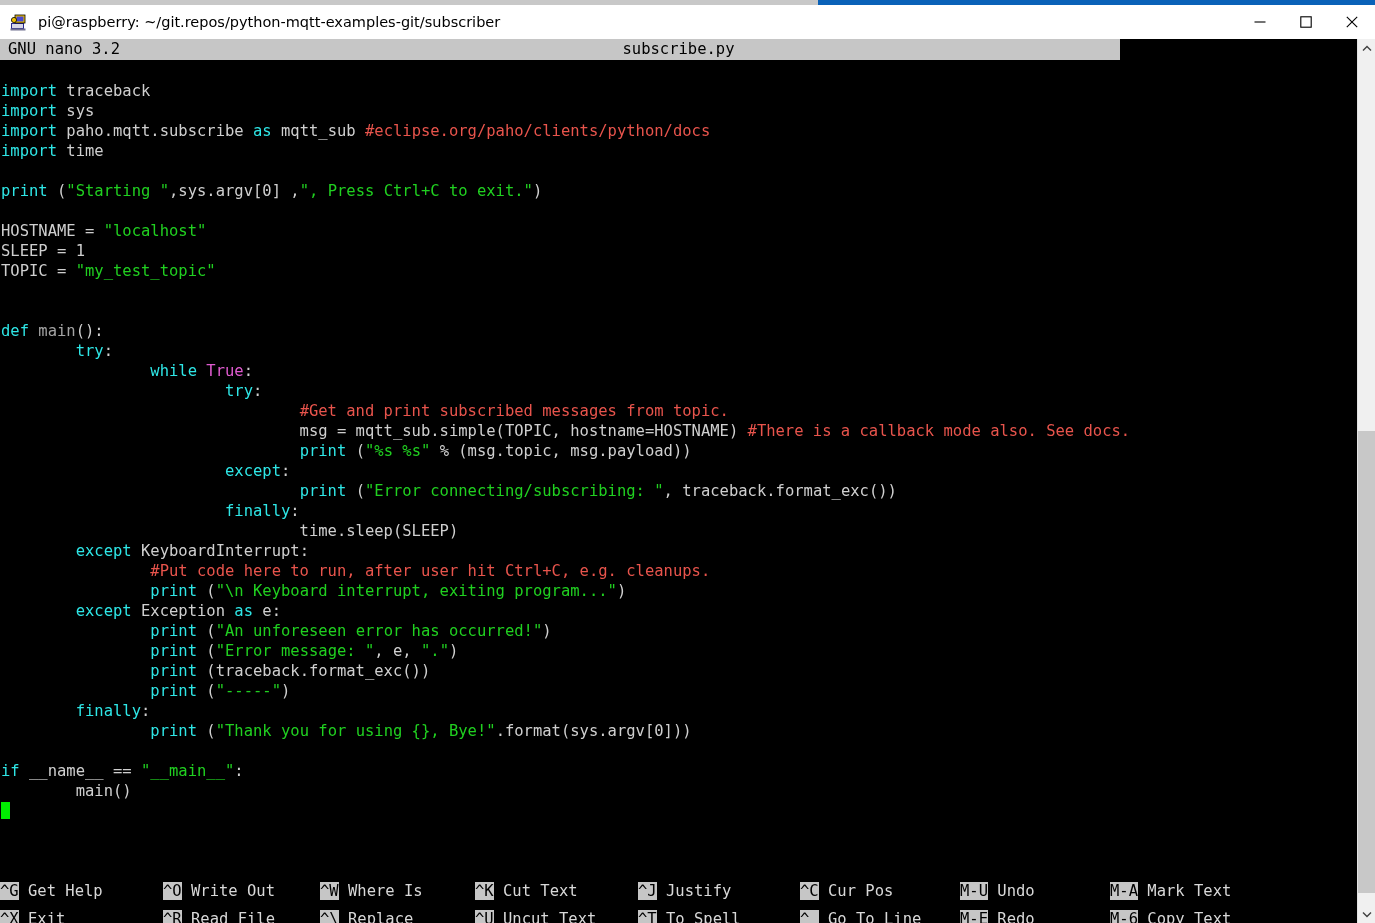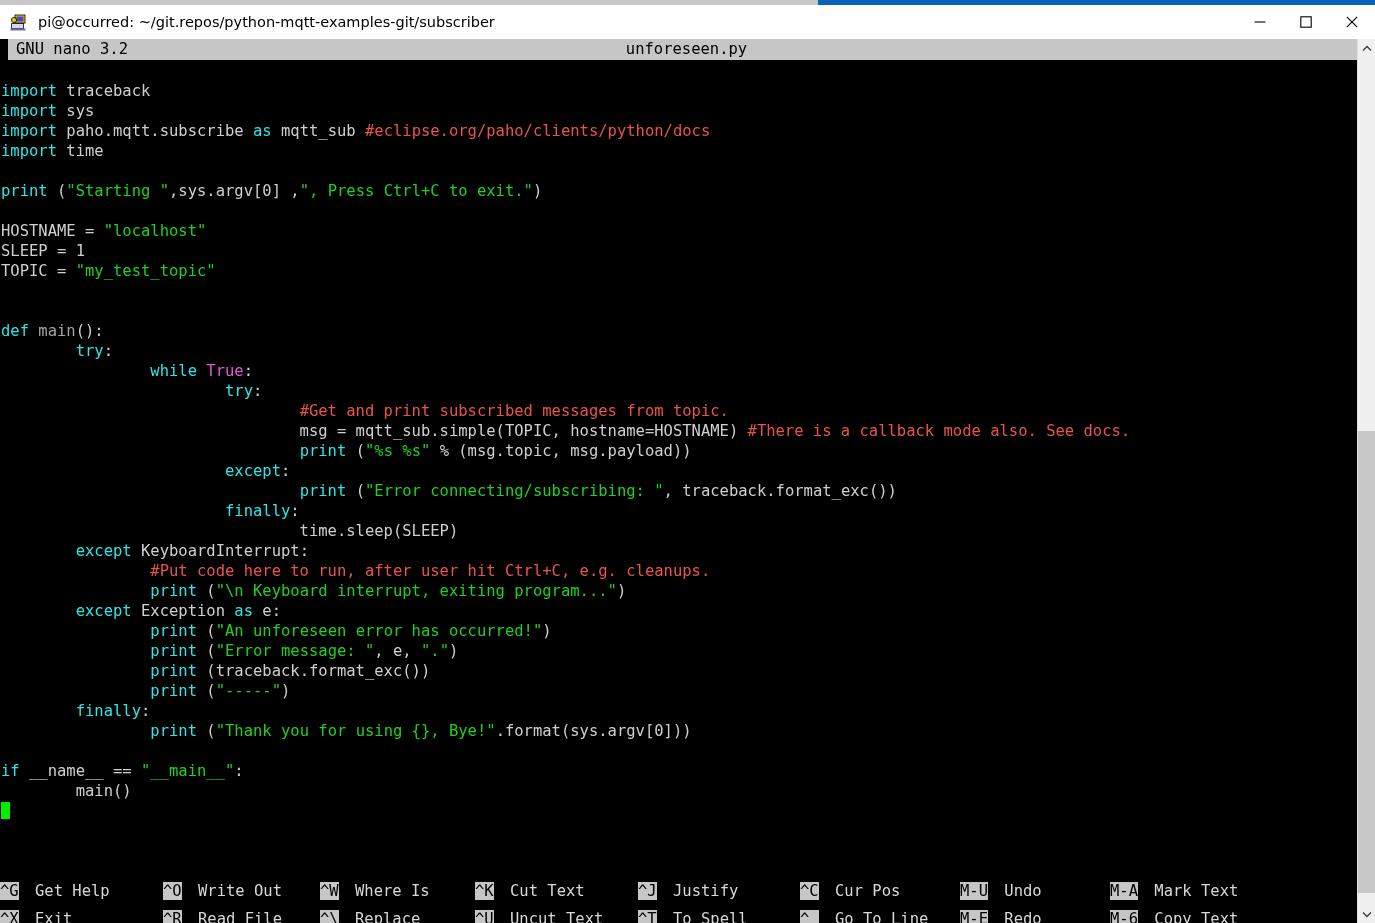--- a/index.html
+++ b/index.html
@@ -63,22 +63,22 @@
     display: flex;
     align-items: center;
     justify-content: center;
     background: #ffffff;
   }
   .win-btn svg { display: block; }
 
   
   .nano-header {
     position: absolute;
-    top: 39px; left: 8px;
-    width: 1357px; height: 21px;
+    top: 39px; left: 0;
+    width: 1120px; height: 21px;
     background: #c6c6c6;
     color: #000000;
     font-family: "DejaVu Sans Mono", monospace;
     font-size: 15.5px;
     line-height: 21px;
     white-space: pre;
   }
   .nano-header .hdr-version {
     position: absolute;
     left: 8px; top: 0;
@@ -176,21 +176,21 @@
   .fitem {
     position: absolute;
     white-space: pre;
   }
   .fkey {
     background: #c6c6c6;
     color: #000000;
   }
   .flabel {
     color: #d8d8d8;
-    padding-left: 7px;
+    padding-left: 0;
   }
 </style>
 </head>
 <body>
 
 <div id="app">
 
   <div class="top-strip top-strip-left"></div>
   <div class="top-strip top-strip-right"></div>
 
@@ -198,21 +198,21 @@
     <span class="title-icon">
       <svg width="20" height="20" viewBox="0 0 20 20">
         <rect x="2" y="11" width="13" height="6" fill="#2b2b8f"></rect>
         <rect x="3" y="12" width="11" height="4" fill="#d8d8e8"></rect>
         <rect x="6" y="3" width="10" height="8" fill="#f0c000" stroke="#000" stroke-width="0.8"></rect>
         <rect x="7.5" y="4.5" width="7" height="5" fill="#4a4ad0"></rect>
         <circle cx="5" cy="8" r="2.6" fill="#f0c000" stroke="#000" stroke-width="0.8"></circle>
         <rect x="1.5" y="16.5" width="15" height="2" fill="#707090"></rect>
       </svg>
     </span>
-    <span class="title-text">pi@occurred: ~/git.repos/python-mqtt-examples-git/subscriber</span>
+    <span class="title-text">pi@raspberry: ~/git.repos/python-mqtt-examples-git/subscriber</span>
     <div class="win-btns">
       <div class="win-btn">
         <svg width="12" height="12" viewBox="0 0 12 12">
             <line x1="0.5" y1="6" x2="11.5" y2="6" stroke="#000" stroke-width="1.1"></line>
           </svg>
       </div>
       <div class="win-btn">
         <svg width="12" height="12" viewBox="0 0 12 12">
             <rect x="0.8" y="0.8" width="10.4" height="10.4" fill="none" stroke="#000" stroke-width="1.1"></rect>
           </svg>
@@ -221,21 +221,21 @@
         <svg width="12" height="12" viewBox="0 0 12 12">
             <line x1="0.8" y1="0.8" x2="11.2" y2="11.2" stroke="#000" stroke-width="1.1"></line>
             <line x1="11.2" y1="0.8" x2="0.8" y2="11.2" stroke="#000" stroke-width="1.1"></line>
           </svg>
       </div>
     </div>
   </div>
 
   <div class="nano-header">
     <span class="hdr-version">GNU nano 3.2</span>
-    <span class="hdr-file">unforeseen.py</span>
+    <span class="hdr-file">subscribe.py</span>
   </div>
 
   <div class="editor">
     <div class="code" id="code-body"><div class="ln"><span class="kw">import</span><span class="id"> traceback</span></div><div class="ln"><span class="kw">import</span><span class="id"> sys</span></div><div class="ln"><span class="kw">import</span><span class="id"> paho.mqtt.subscribe </span><span class="kw">as</span><span class="id"> mqtt_sub </span><span class="com">#eclipse.org/paho/clients/python/docs</span></div><div class="ln"><span class="kw">import</span><span class="id"> time</span></div><div class="ln">&nbsp;</div><div class="ln"><span class="kw">print</span><span class="id"> (</span><span class="str">"Starting "</span><span class="id">,sys.argv[0] ,</span><span class="str">", Press Ctrl+C to exit."</span><span class="id">)</span></div><div class="ln">&nbsp;</div><div class="ln"><span class="id">HOSTNAME = </span><span class="str">"localhost"</span></div><div class="ln"><span class="id">SLEEP = 1</span></div><div class="ln"><span class="id">TOPIC = </span><span class="str">"my_test_topic"</span></div><div class="ln">&nbsp;</div><div class="ln">&nbsp;</div><div class="ln"><span class="kw">def</span><span class="id"> </span><span class="fn">main</span><span class="id">():</span></div><div class="ln"><span class="id">        </span><span class="kw">try</span><span class="id">:</span></div><div class="ln"><span class="id">                </span><span class="kw">while</span><span class="id"> </span><span class="bool">True</span><span class="id">:</span></div><div class="ln"><span class="id">                        </span><span class="kw">try</span><span class="id">:</span></div><div class="ln"><span class="id">                                </span><span class="com">#Get and print subscribed messages from topic.</span></div><div class="ln"><span class="id">                                msg = mqtt_sub.simple(TOPIC, hostname=HOSTNAME) </span><span class="com">#There is a callback mode also. See docs.</span></div><div class="ln"><span class="id">                                </span><span class="kw">print</span><span class="id"> (</span><span class="str">"%s %s"</span><span class="id"> % (msg.topic, msg.payload))</span></div><div class="ln"><span class="id">                        </span><span class="kw">except</span><span class="id">:</span></div><div class="ln"><span class="id">                                </span><span class="kw">print</span><span class="id"> (</span><span class="str">"Error connecting/subscribing: "</span><span class="id">, traceback.format_exc())</span></div><div class="ln"><span class="id">                        </span><span class="kw">finally</span><span class="id">:</span></div><div class="ln"><span class="id">                                time.sleep(SLEEP)</span></div><div class="ln"><span class="id">        </span><span class="kw">except</span><span class="id"> KeyboardInterrupt:</span></div><div class="ln"><span class="id">                </span><span class="com">#Put code here to run, after user hit Ctrl+C, e.g. cleanups.</span></div><div class="ln"><span class="id">                </span><span class="kw">print</span><span class="id"> (</span><span class="str">"\n Keyboard interrupt, exiting program..."</span><span class="id">)</span></div><div class="ln"><span class="id">        </span><span class="kw">except</span><span class="id"> Exception </span><span class="kw">as</span><span class="id"> e:</span></div><div class="ln"><span class="id">                </span><span class="kw">print</span><span class="id"> (</span><span class="str">"An unforeseen error has occurred!"</span><span class="id">)</span></div><div class="ln"><span class="id">                </span><span class="kw">print</span><span class="id"> (</span><span class="str">"Error message: "</span><span class="id">, e, </span><span class="str">"."</span><span class="id">)</span></div><div class="ln"><span class="id">                </span><span class="kw">print</span><span class="id"> (traceback.format_exc())</span></div><div class="ln"><span class="id">                </span><span class="kw">print</span><span class="id"> (</span><span class="str">"-----"</span><span class="id">)</span></div><div class="ln"><span class="id">        </span><span class="kw">finally</span><span class="id">:</span></div><div class="ln"><span class="id">                </span><span class="kw">print</span><span class="id"> (</span><span class="str">"Thank you for using {}, Bye!"</span><span class="id">.format(sys.argv[0]))</span></div><div class="ln">&nbsp;</div><div class="ln"><span class="kw">if</span><span class="id"> __name__ == </span><span class="str">"__main__"</span><span class="id">:</span></div><div class="ln"><span class="id">        main()</span></div><div class="ln"><span class="cursor"></span></div></div>
   </div>
 
   <div class="scrollbar">
     <div class="sb-arrow up">
       <svg width="10" height="7" viewBox="0 0 10 7">
           <path d="M1 5.5 L5 1.5 L9 5.5" fill="none" stroke="#404040" stroke-width="1.4"></path>

